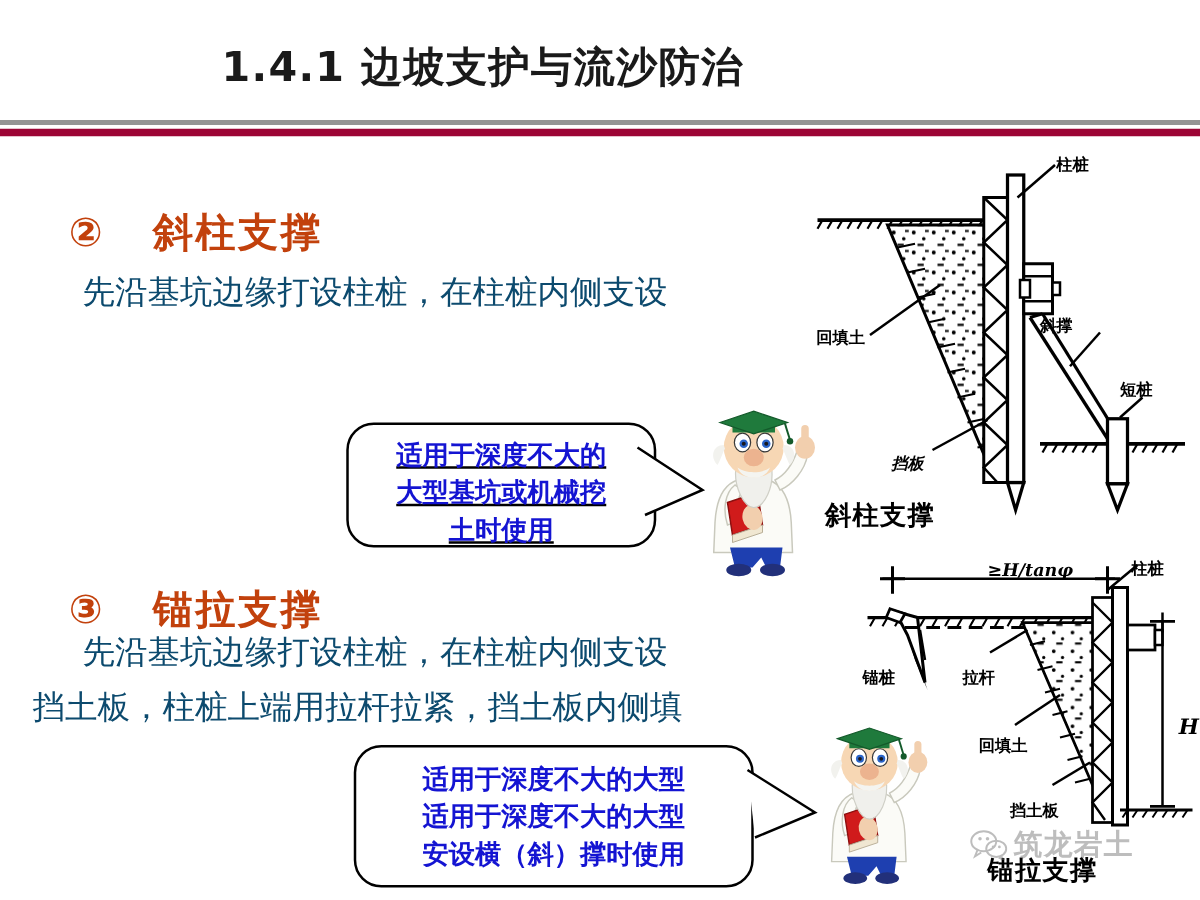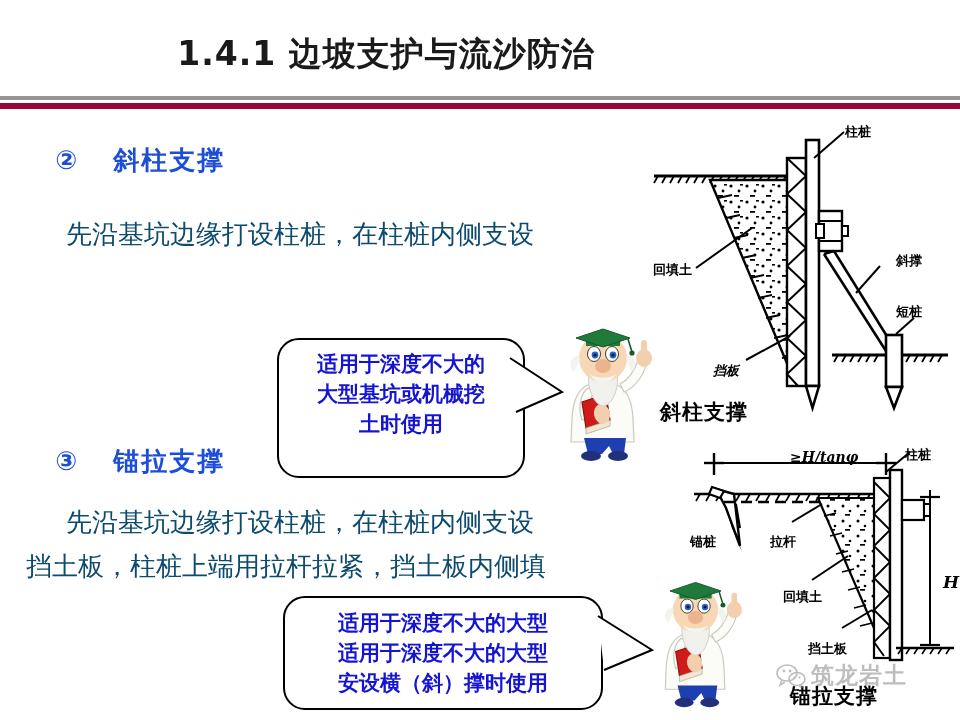--- a/index.html
+++ b/index.html
@@ -14,22 +14,22 @@
   .slide-title{
     position:absolute;left:0;top:32px;width:772px;text-align:center;
     font-size:33px;font-weight:700;color:#1a1a1a;letter-spacing:1px;
     font-family:"DejaVu Sans","Liberation Sans",sans-serif;
   }
   .rule-gray{position:absolute;left:0;top:96px;width:960px;height:4px;background:#949494;}
   .rule-red{position:absolute;left:0;top:103px;width:960px;height:6px;background:#9c0435;}
 
   
   .sec-head{
-    position:absolute;color:#1d4ed8;font-weight:700;font-size:26px;
-    letter-spacing:2px;white-space:nowrap;
+    position:absolute;color:#c2410c;font-weight:700;font-size:32px;
+    letter-spacing:2px;white-space:nowrap;margin-top:22px;
   }
   .body-par{
     position:absolute;color:#0c4a6e;font-size:26px;line-height:44px;
     letter-spacing:0px;white-space:nowrap;
   }
   .body-par .indent{display:inline-block;width:40px;}
 
   
   .callout{
     position:absolute;border:2px solid #000;border-radius:22px;background:#fff;
@@ -101,21 +101,21 @@
   <div class="body-par" style="left:26px;top:500px;">
     <div><span class="indent"></span><span>先沿基坑边缘打设柱桩，在柱桩内侧支设</span></div>
     <div><span>挡土板，柱桩上端用拉杆拉紧，挡土板内侧填</span></div>
     <div style="text-align:center;width:640px;"><span>土夯实。</span></div>
   </div>
 
   <svg class="tail" style="left:500px;top:350px;" width="80" height="80" viewBox="0 0 80 80">
     <path d="M10,8 L62,42 L16,62" fill="#ffffff" stroke="#000000" stroke-width="2"></path>
     <path d="M4,10 L4,58" stroke="#ffffff" stroke-width="10"></path>
   </svg>
-  <div class="callout" style="left:277px;top:338px;width:248px;height:140px;">
+  <div class="callout" style="left:277px;top:338px;width:248px;height:100px;text-decoration:underline;">
     <div class="ctext" style="padding-top:9px;">
       <div>适用于深度不大的</div>
       <div>大型基坑或机械挖</div>
       <div>土时使用</div>
     </div>
   </div>
 
   <svg class="tail" style="left:588px;top:608px;" width="80" height="80" viewBox="0 0 80 80">
     <path d="M10,8 L64,42 L16,62" fill="#ffffff" stroke="#000000" stroke-width="2"></path>
     <path d="M4,10 L4,58" stroke="#ffffff" stroke-width="10"></path>
@@ -253,21 +253,21 @@
     <path d="M238,269 L246,290 L254,269 Z" fill="#fff" stroke="#000" stroke-width="2.6"></path>
 
     <line x1="166" y1="40" x2="196" y2="14" stroke="#000" stroke-width="2"></line>
     <line x1="208" y1="175" x2="232" y2="148" stroke="#000" stroke-width="2"></line>
     <line x1="248" y1="216" x2="266" y2="200" stroke="#000" stroke-width="2"></line>
     <line x1="48" y1="150" x2="104" y2="110" stroke="#000" stroke-width="2"></line>
     <line x1="98" y1="242" x2="142" y2="218" stroke="#000" stroke-width="2"></line>
   </svg>
 
   <div class="dlabel" style="left:845px;top:123px;">柱桩</div>
-  <div class="dlabel" style="left:896px;top:252px;">斜撑</div>
+  <div class="dlabel" style="left:832px;top:252px;">斜撑</div>
   <div class="dlabel" style="left:896px;top:303px;">短桩</div>
   <div class="dlabel" style="left:653px;top:261px;">回填土</div>
   <div class="dlabel" style="left:713px;top:362px;font-style:italic;">挡板</div>
   <div class="dcaption" style="left:660px;top:398px;">斜柱支撑</div>
 
   <svg class="diagram" style="left:690px;top:442px;" width="270" height="256" viewBox="0 0 270 256">
     <defs>
       <pattern id="soilDots2" x="0" y="0" width="15" height="15" patternUnits="userSpaceOnUse">
         <rect width="15" height="15" fill="#ffffff"></rect>
         <circle cx="3" cy="4" r="1.5" fill="#000"></circle>

